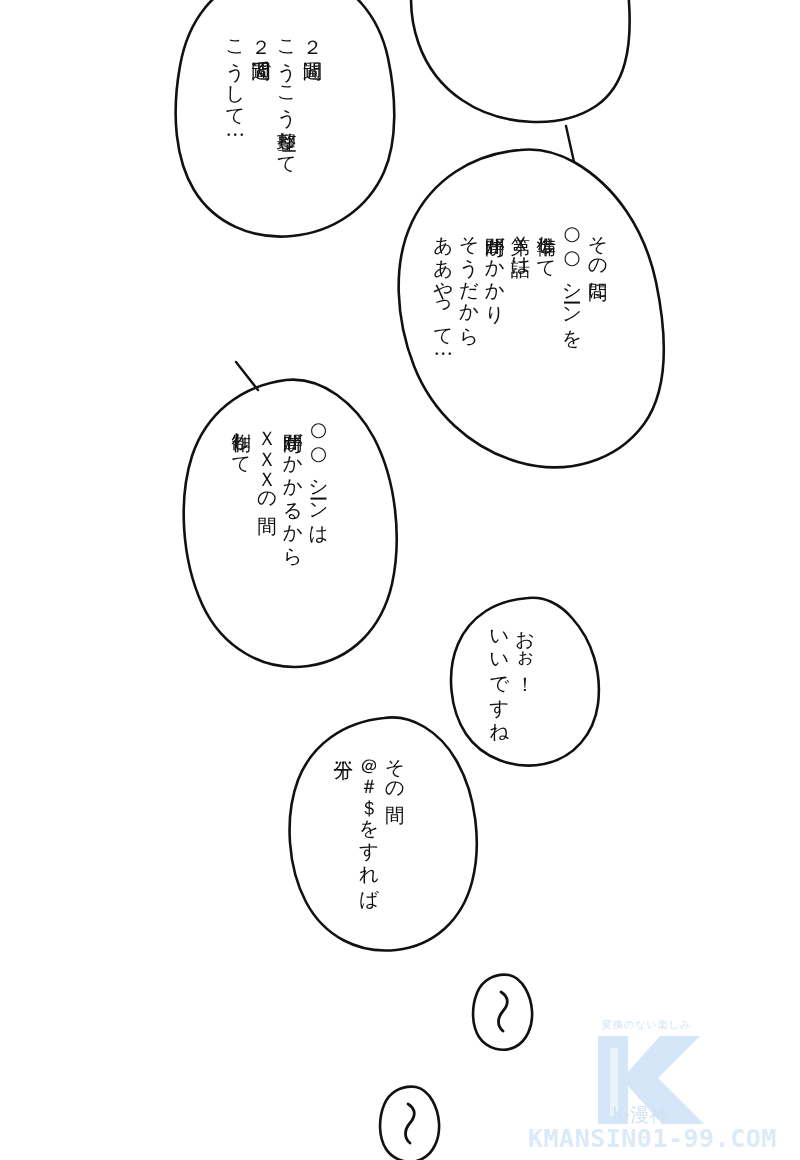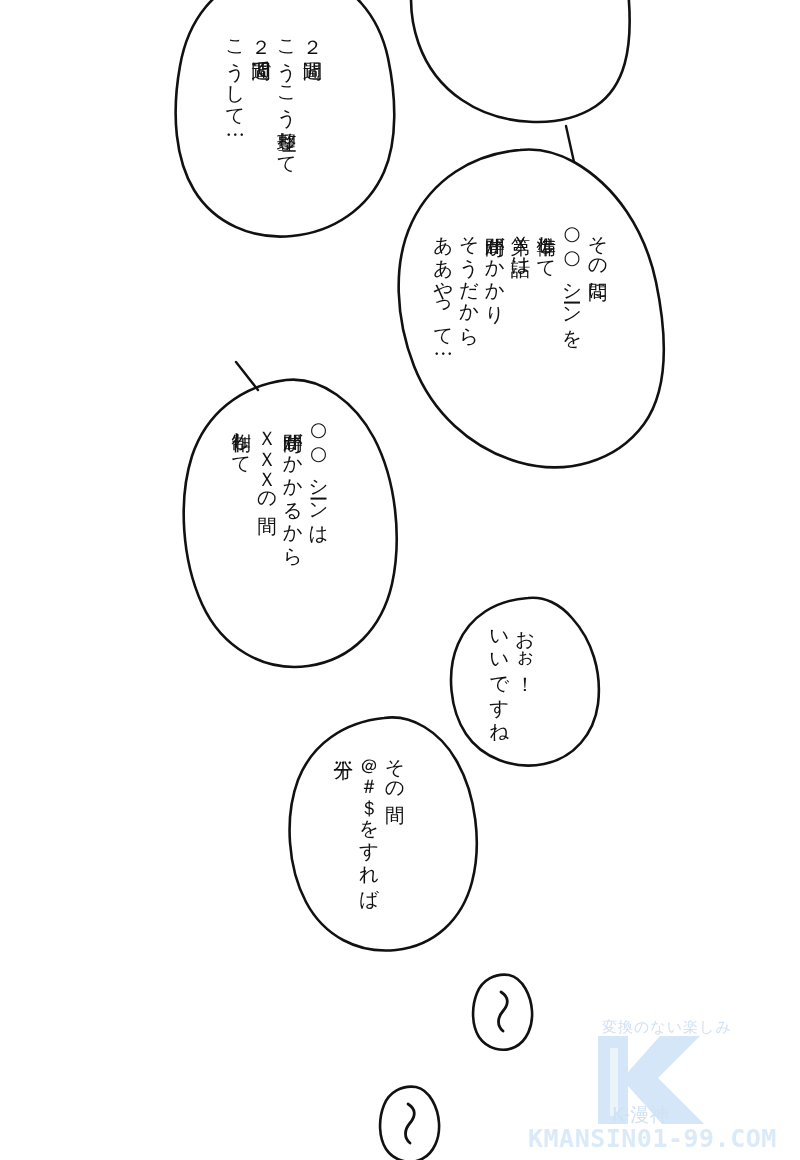--- a/index.html
+++ b/index.html
@@ -34,21 +34,21 @@
   .b5{ left:330px; top:745px; font-size:19.5px; }
 
   
   #watermark{
     position:absolute;
     left:532px;top:1014px;
     width:268px;height:146px;
   }
   .wm-tagline{
     position:absolute;left:70px;top:4px;
-    font-size:15px;letter-spacing:1px;
+    font-size:10px;letter-spacing:1px;
     color:#cfe2f5;
     font-family:"DejaVu Sans","Liberation Sans",sans-serif;
     white-space:nowrap;
   }
   .wm-brand{
     position:absolute;left:80px;top:88px;
     font-size:19px;font-weight:normal;letter-spacing:0.5px;
     color:#cfe2f5;
     font-family:"DejaVu Sans","Liberation Sans",sans-serif;
     white-space:nowrap;

